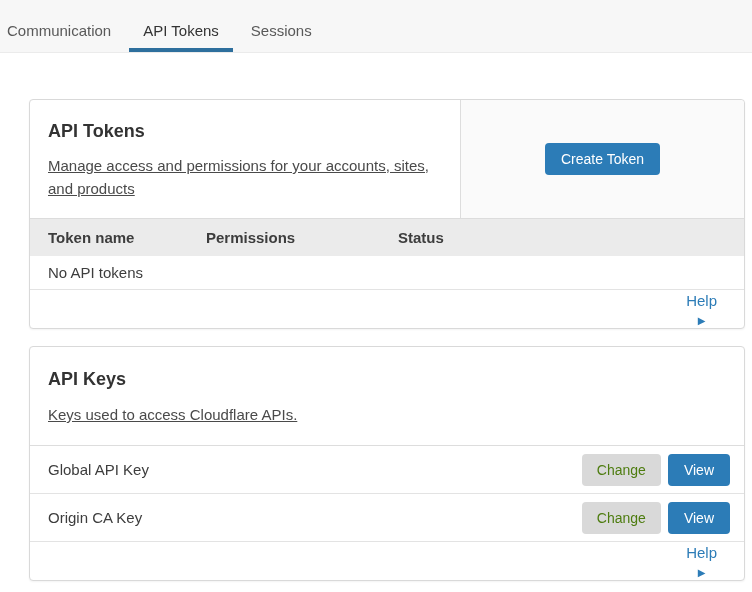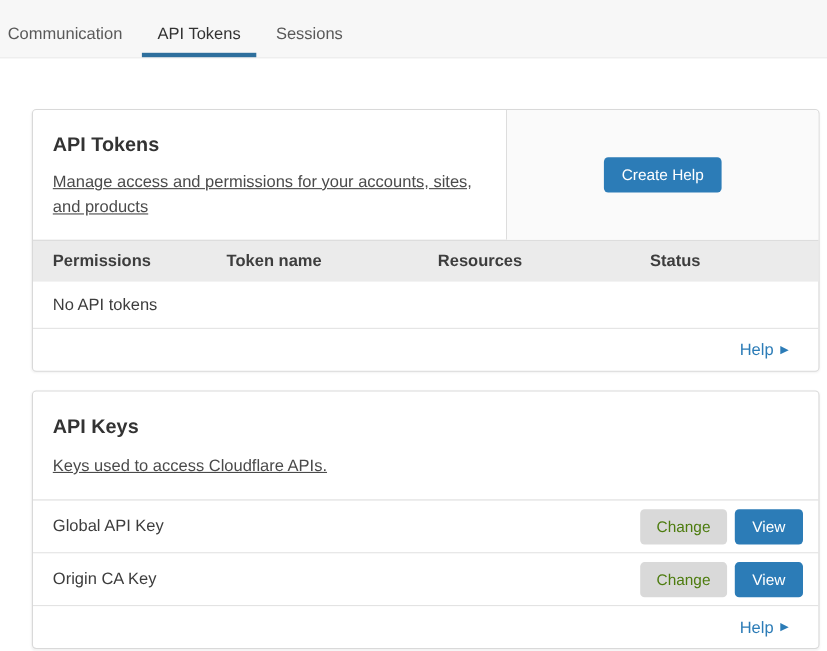--- a/index.html
+++ b/index.html
@@ -95,21 +95,21 @@
     height: 38px;
     align-items: center;
     background: #ebebeb;
     border-top: 1px solid #dcdcdc;
     font-size: 15px;
     font-weight: bold;
     color: #3d3d3d;
   }
   .table-header .th { padding-left: 18px; }
   .empty-row {
-    height: 43px;
+    height: 34px;
     display: flex;
     align-items: center;
     padding-left: 18px;
     font-size: 15px;
     color: #3d3d3d;
     border-bottom: 1px solid #e3e3e3;
   }
 
   .card-footer {
     height: 38px;
@@ -119,20 +119,21 @@
     padding-right: 27px;
   }
   .help-link {
     display: flex;
     align-items: center;
     gap: 6px;
     color: #2c7cb7;
     font-size: 15px;
     text-decoration: none;
     cursor: pointer;
+    flex-direction: column;
   }
   .help-link .arrow { font-size: 10px; line-height: 1; padding-top: 1px; }
 
   
   .card2-header {
     padding: 22px 18px 19px;
     border-bottom: 1px solid #dddddd;
   }
   .card2-header .card-title { margin-bottom: 13px; }
   .key-row {
@@ -159,28 +160,27 @@
 
 <main class="content">
 
   <section class="card">
     <div class="split-header">
       <div class="header-left">
         <h2 class="card-title">API Tokens</h2>
         <p class="card-desc">Manage access and permissions for your accounts, sites, and products</p>
       </div>
       <div class="header-right">
-        <button class="btn btn-primary">Create Help</button>
+        <button class="btn btn-primary">Create Token</button>
       </div>
     </div>
 
     <div class="table-header">
+      <div class="th">Token name</div>
       <div class="th">Permissions</div>
-      <div class="th">Token name</div>
-      <div class="th">Resources</div>
       <div class="th">Status</div>
     </div>
 
     <div class="empty-row">
       <span>No API tokens</span>
     </div>
 
     <div class="card-footer">
       <a class="help-link">
         <span>Help</span>

